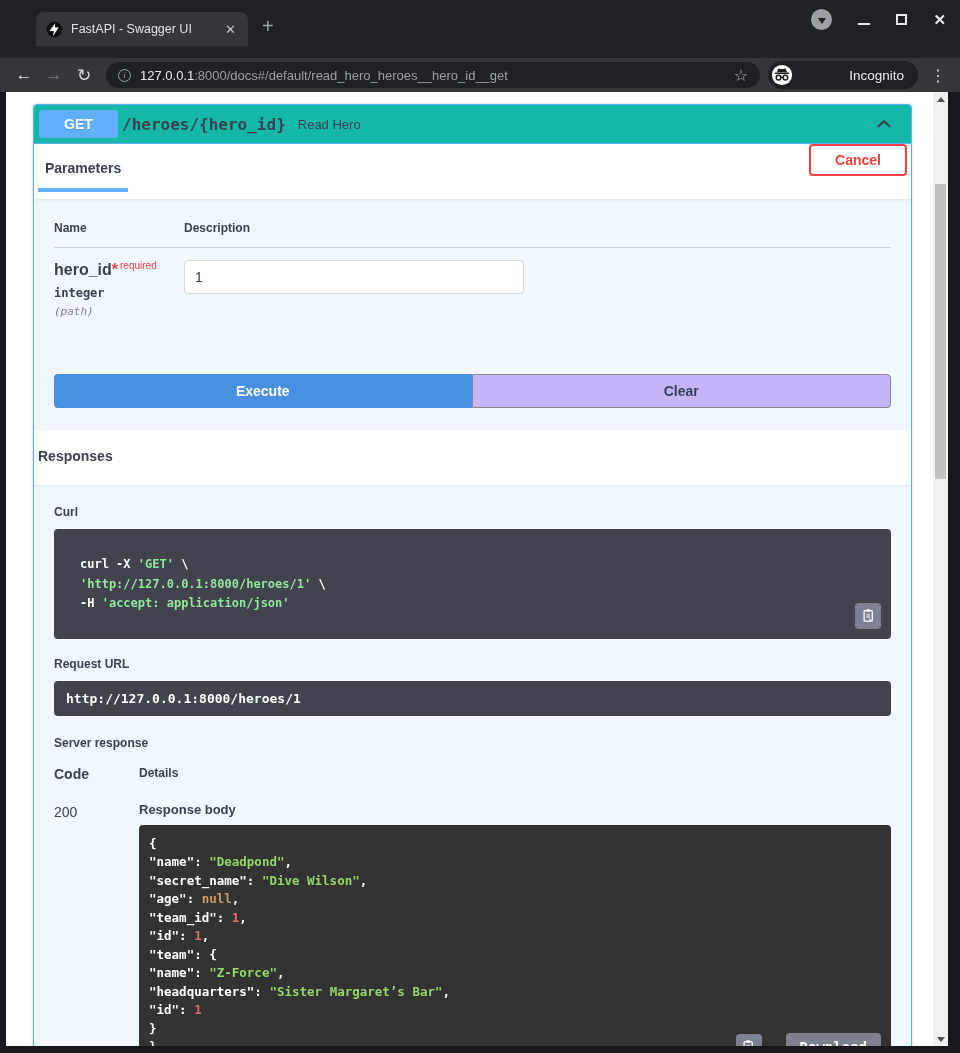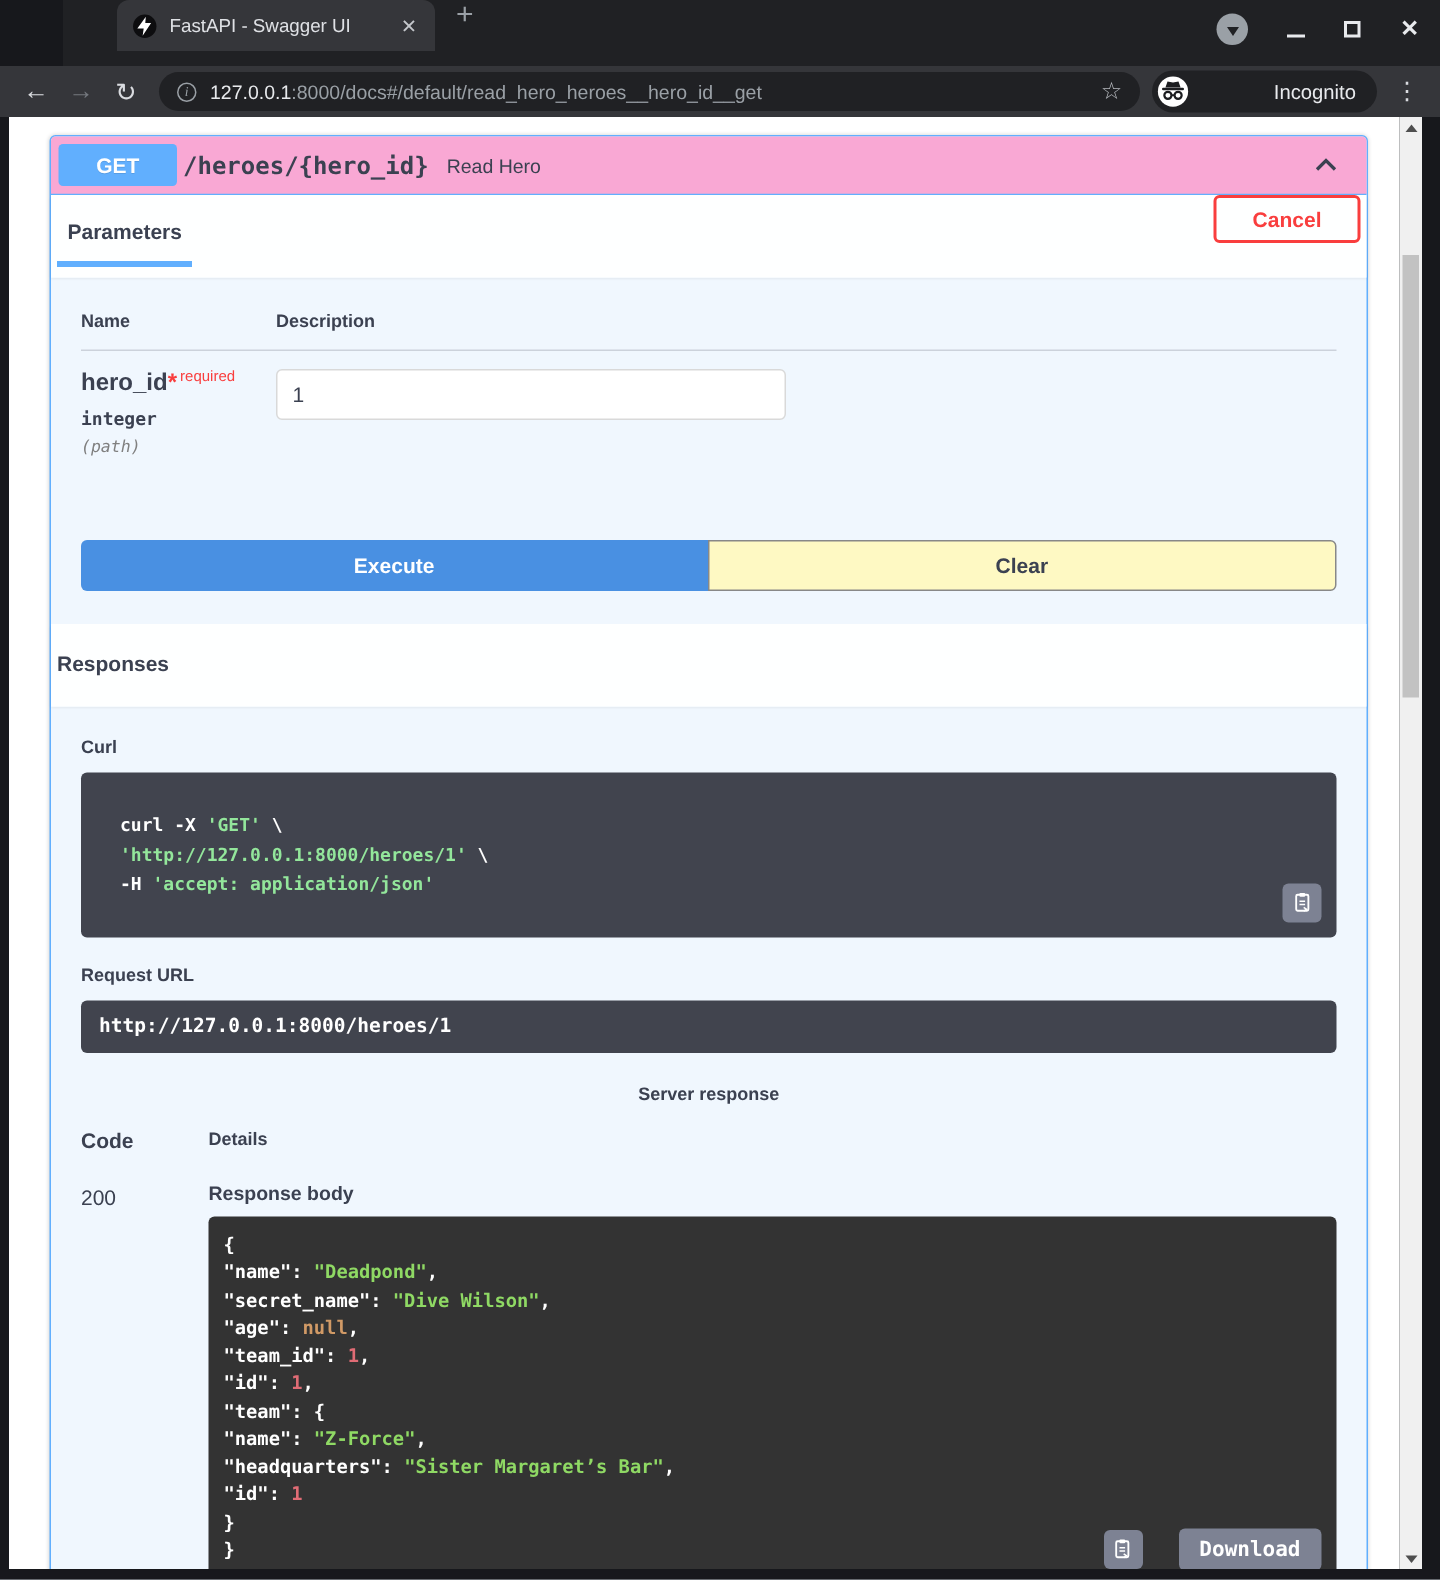--- a/index.html
+++ b/index.html
@@ -1,21 +1,21 @@
 <!DOCTYPE html>
 <html><head>
 <meta charset="utf-8">
 <style>
   * { box-sizing: border-box; margin: 0; padding: 0; }
   html,body { width:960px; height:1053px; overflow:hidden; }
   body { font-family:"Liberation Sans", sans-serif; background:#17181c; }
   .window { width:960px; height:1053px; display:flex; flex-direction:column; }
 
   
-  .tabbar { height:44px; background:#202124; display:flex; align-items:flex-start; position:relative; flex:none;margin-left:42px; }
+  .tabbar { height:58px; background:#202124; display:flex; align-items:center; position:relative; flex:none; }
   .tab { width:212px; height:34px; background:#35363a; border-radius:8px 8px 0 0; display:flex; align-items:center; gap:8px; padding:0 8px 0 10px; margin-left:36px; }
   .favicon { width:17px; height:17px; flex:none; }
   .tab-title { color:#dfe1e5; font-size:12.5px; flex:1; white-space:nowrap; overflow:hidden; }
   .tab-close { color:#c4c7cb; font-size:13px; padding:0 4px; cursor:default; }
   .newtab { color:#9aa0a6; font-size:20px; line-height:20px; margin:0 0 7px 14px; }
   .wincontrols { position:absolute; right:14px; top:9px; display:flex; align-items:center; gap:26px; }
   .update-circle { width:21px; height:21px; border-radius:50%; background:#9aa0a6; display:flex; align-items:center; justify-content:center; }
   .update-circle .tri { width:0; height:0; border-left:4px solid transparent; border-right:4px solid transparent; border-top:6px solid #202124; margin-top:2px; }
   .win-min { width:12px; height:2px; background:#e8eaed; margin-top:8px; }
   .win-max { width:11px; height:11px; border:2px solid #e8eaed; }
@@ -44,21 +44,21 @@
   .vs-arrow.up { top:0; }
   .vs-arrow.down { bottom:0; }
   .tri-up { width:0; height:0; border-left:4px solid transparent; border-right:4px solid transparent; border-bottom:5px solid #4e4e4e; }
   .tri-down { width:0; height:0; border-left:4px solid transparent; border-right:4px solid transparent; border-top:5px solid #4e4e4e; }
   .vs-thumb { position:absolute; left:2px; right:2px; top:92px; height:295px; background:#c2c2c2; }
   .frame-right { width:12px; background:#17181c; flex:none; }
   .frame-bottom { height:7px; background:#17181c; flex:none; }
 
   
   .opblock { margin:0 21px 40px 27px; border:1px solid #61affe; border-radius:4px; background:#f0f7fe; box-shadow:0 0 3px rgba(0,0,0,.19); }
-  .op-summary { display:flex; align-items:center; padding:5px; border-bottom:1px solid #61affe; background:#f9a8d4; border-radius:3px 3px 0 0; }
+  .op-summary { display:flex; align-items:center; padding:5px; border-bottom:1px solid #61affe; background:#14b8a6; border-radius:3px 3px 0 0; }
   .method-badge { width:79px; text-align:center; background:#61affe; color:#fff; font-weight:700; font-size:14px; padding:6px 0; border-radius:3px; text-shadow:0 1px 0 rgba(0,0,0,.1); flex:none; }
   .op-path { font-family:"DejaVu Sans Mono",monospace; font-weight:700; font-size:16px; color:#3b4151; margin-left:4px; }
   .op-desc { font-size:13px; color:#3b4151; margin-left:12px; }
   .collapse-arrow { margin-left:auto; margin-right:12px; display:flex; }
 
   .section-header { background:rgba(255,255,255,.92); padding:0 4px; display:flex; align-items:flex-start; min-height:55px; box-shadow:0 1px 2px rgba(0,0,0,.08); }
   .ptab { font-size:14px; font-weight:700; color:#3b4151; padding:16px 7px 12px; border-bottom:4px solid #61affe; }
   .cancel-btn { margin:0 0 11px auto; background:transparent; border:2px solid #f93e3e; border-radius:4px; color:#f93e3e; font-weight:700; font-size:14px; padding:6px 24px; font-family:inherit; }
 
   .table-area { padding:22px 20px 0; }
@@ -70,37 +70,37 @@
   .pname { font-size:16px; font-weight:700; color:#3b4151; }
   .req-star { color:#f93e3e; }
   .req-tag { color:#f93e3e; font-size:10px; vertical-align:super; margin-left:2px; font-weight:400; }
   .ptype { font-family:"DejaVu Sans Mono",monospace; font-size:12px; font-weight:700; color:#3b4151; margin-top:7px; }
   .ploc { font-family:"DejaVu Sans Mono",monospace; font-size:11px; font-style:italic; color:#808archive0; color:#808080; margin-top:5px; }
   .pcell-val { flex:1; }
   .pinput { width:340px; padding:8px 10px; border:1px solid #d9d9d9; border-radius:4px; font-size:14px; color:#3b4151; background:#fff; font-family:inherit; }
 
   .execute-wrapper { padding:56px 20px 22px; display:flex; }
   .btn-execute { flex:1; background:#4990e2; border:none; border-radius:4px 0 0 4px; color:#fff; font-weight:700; font-size:14px; padding:8px 0; font-family:inherit; }
-  .btn-clear { flex:1; background:#fef9c3; border:1px solid #888; border-radius:0 4px 4px 0; color:#3b4151; font-weight:700; font-size:14px; padding:8px 0; font-family:inherit; }
+  .btn-clear { flex:1; background:#c4b5fd; border:1px solid #888; border-radius:0 4px 4px 0; color:#3b4151; font-weight:700; font-size:14px; padding:8px 0; font-family:inherit; }
 
   .resp-title { font-size:14px; font-weight:700; color:#3b4151; padding:18px 0 16px; }
   .responses-inner { padding:20px; }
   .blk-label { font-size:12px; font-weight:700; color:#3b4151; margin-bottom:10px; }
   .codeblock { position:relative; background:#41444e; border-radius:4px; padding:26px; color:#fff;
                font-family:"DejaVu Sans Mono",monospace; font-size:12px; font-weight:600; line-height:1.6; }
   .codeblock.curl { min-height:62px; margin-bottom:18px; }
   .copy-btn { position:absolute; right:10px; bottom:10px; width:26px; height:26px; background:#7d8293; border-radius:4px; display:flex; align-items:center; justify-content:center; }
   .requrl { background:#41444e; border-radius:4px; padding:10px 12px; margin-bottom:20px; color:#fff; font-family:"DejaVu Sans Mono",monospace; font-size:13px; font-weight:600; }
   .tok-string { color:#8fd964; }
   .curl .tok-string { color:#93e69b; }
   .tok-number { color:#e06c75; }
   .tok-null { color:#d19a66; }
   .tok-plain { color:#ffffff; }
 
-  .srv-label { font-size:12px; font-weight:700; color:#3b4151; margin:0 0 16px;text-align:center; }
+  .srv-label { font-size:12px; font-weight:700; color:#3b4151; margin:0 0 16px; }
   .sr-head { display:flex; margin-bottom:20px; }
   .sr-code-col { width:85px; flex:none; font-size:14px; font-weight:600; color:#3b4151; }
   .sr-details-col { font-size:12px; font-weight:700; color:#3b4151; }
   .sr-row { display:flex; }
   .sr-code { width:85px; flex:none; font-size:14px; color:#3b4151; padding-top:2px; }
   .sr-details { flex:1; min-width:0; }
   .rb-label { font-size:13px; font-weight:600; color:#3b4151; margin-bottom:8px; }
   .bodyblock { position:relative; background:#333333; border-radius:4px; padding:10px 10px 16px; color:#fff;
                font-family:"DejaVu Sans Mono",monospace; font-size:12.5px; font-weight:600; line-height:1.48; margin-bottom:14px; }
   .body-actions { position:absolute; right:10px; bottom:12px; display:flex; align-items:center; gap:24px; }

